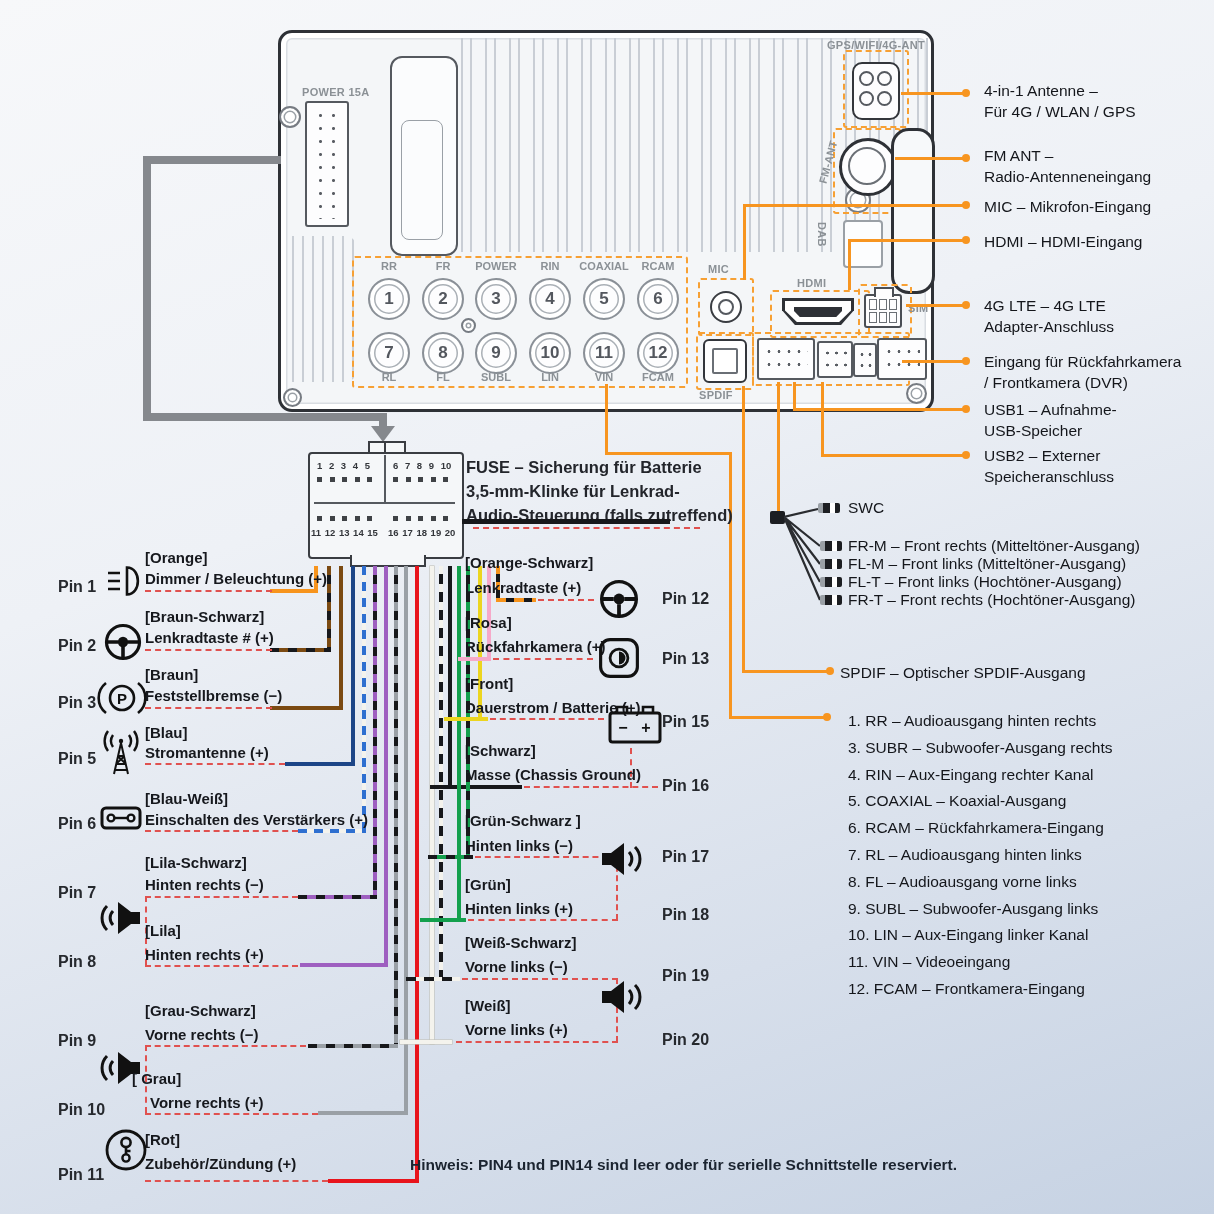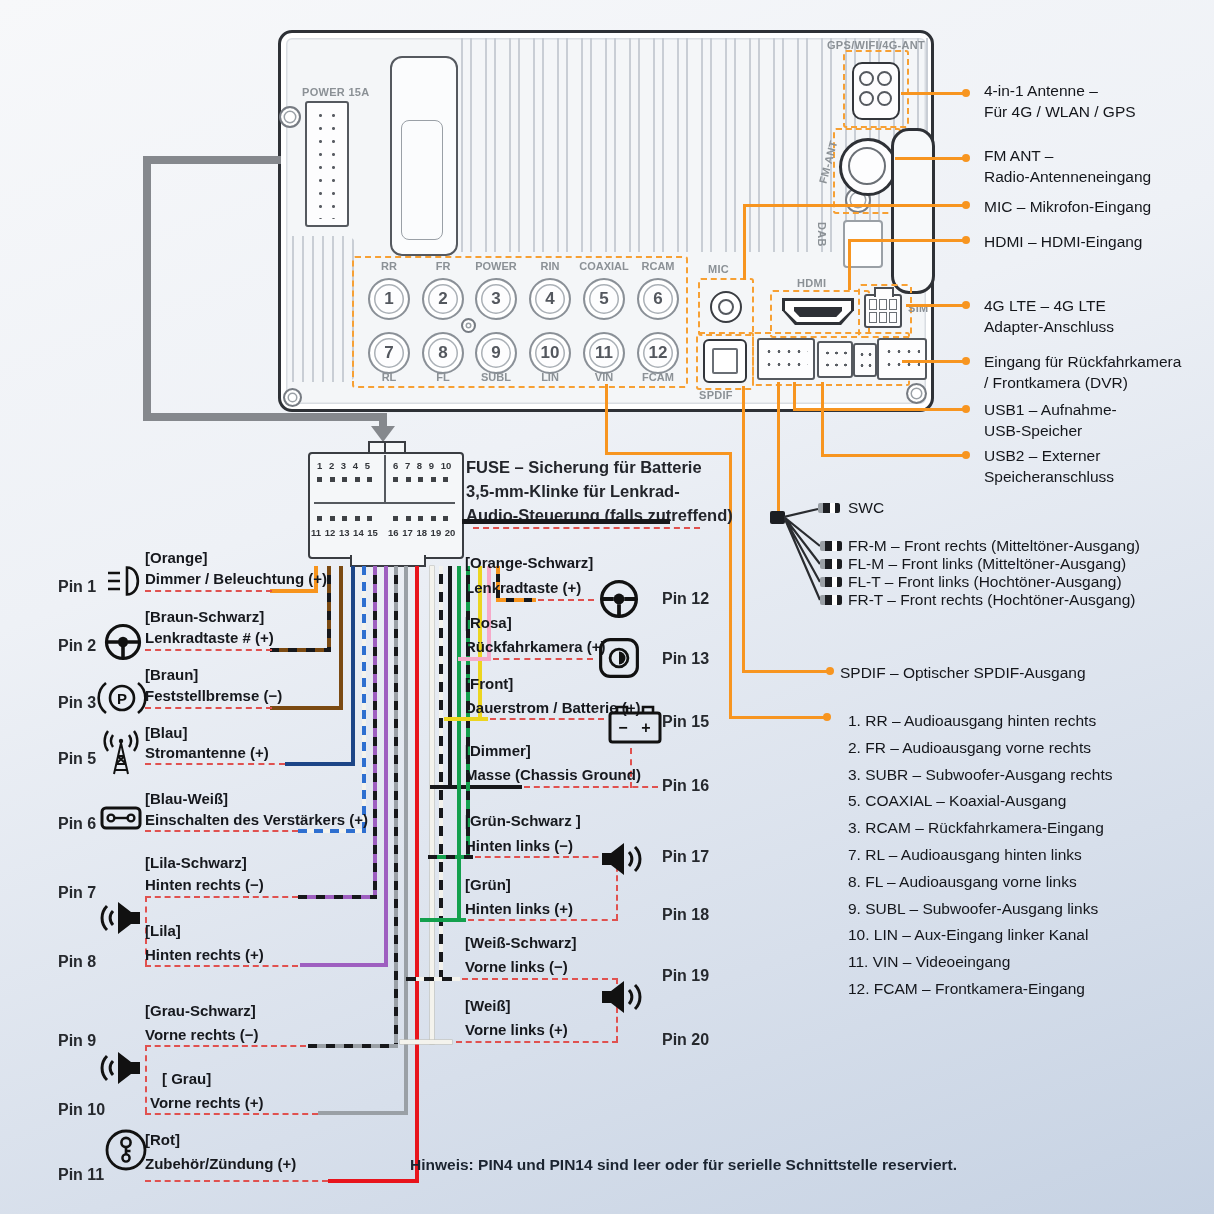--- a/index.html
+++ b/index.html
@@ -247,24 +247,24 @@
   <div class="a" style="left:820px;top:595px;width:22px;height:10px;border-radius:2px;background:linear-gradient(90deg,#9aa0a6 0 5px,#1c1e22 5px 12px,#fff 12px 17px,#1c1e22 17px)"></div>
   <span class="rlabel" style="left:848px;top:497px">SWC</span>
   <span class="rlabel" style="left:848px;top:535px">FR-M – Front rechts (Mitteltöner-Ausgang)</span>
   <span class="rlabel" style="left:848px;top:553px">FL-M – Front links (Mitteltöner-Ausgang)</span>
   <span class="rlabel" style="left:848px;top:571px">FL-T – Front links (Hochtöner-Ausgang)</span>
   <span class="rlabel" style="left:848px;top:589px">FR-T – Front rechts (Hochtöner-Ausgang)</span>
 
   <span class="rlabel" style="left:840px;top:662px">SPDIF – Optischer SPDIF-Ausgang</span>
   <div class="a" style="left:848px;top:708px;line-height:26.8px">
     <div class="ritem">1. RR – Audioausgang hinten rechts</div>
-    <div class="ritem">2. FR – Audioausgang vorne rechts</div>
     <div class="ritem">3. SUBR – Subwoofer-Ausgang rechts</div>
+    <div class="ritem">4. RIN – Aux-Eingang rechter Kanal</div>
     <div class="ritem">5. COAXIAL – Koaxial-Ausgang</div>
-    <div class="ritem">3. RCAM – Rückfahrkamera-Eingang</div>
+    <div class="ritem">6. RCAM – Rückfahrkamera-Eingang</div>
     <div class="ritem">7. RL – Audioausgang hinten links</div>
     <div class="ritem">8. FL – Audioausgang vorne links</div>
     <div class="ritem">9. SUBL – Subwoofer-Ausgang links</div>
     <div class="ritem">10. LIN – Aux-Eingang linker Kanal</div>
     <div class="ritem">11. VIN – Videoeingang</div>
     <div class="ritem">12. FCAM – Frontkamera-Eingang</div>
   </div>
 
   <div class="a" style="left:143px;top:156px;width:138px;height:8px;background:#85888d"></div>
   <div class="a" style="left:143px;top:156px;width:8px;height:265px;background:#85888d;border-radius:4px 0 0 0"></div>
@@ -402,21 +402,21 @@
   <span class="pinlbl" style="left:58px;top:1032px">Pin 9</span>
   <span class="tag" style="left:145px;top:1002px">[Grau-Schwarz]</span>
   <span class="tag" style="left:145px;top:1026px">Vorne rechts (−)</span>
   <div class="dred" style="left:145px;top:1045px;width:161px"></div>
   <div class="dredv" style="left:145px;top:1045px;height:68px"></div>
   <svg class="a" style="left:98px;top:1048px;transform:scaleX(-1)" width="46" height="40" viewBox="0 0 46 40">
     <path d="M4 14 H13 L26 4 V36 L13 26 H4 Z" fill="#111"></path>
     <path d="M31 13 A10 10 0 0 1 31 27 M37 8 A17 17 0 0 1 37 32" fill="none" stroke="#111" stroke-width="3"></path>
   </svg>
   <span class="pinlbl" style="left:58px;top:1101px">Pin 10</span>
-  <span class="tag" style="left:162px;top:1070px">[ Grau]</span>
+  <span class="tag" style="left:132px;top:1070px">[ Grau]</span>
   <span class="tag" style="left:150px;top:1094px">Vorne rechts (+)</span>
   <div class="dred" style="left:145px;top:1113px;width:173px"></div>
 
   <span class="pinlbl" style="left:58px;top:1166px">Pin 11</span>
   <svg class="a" style="left:104px;top:1128px" width="44" height="44" viewBox="0 0 44 44">
     <circle cx="22" cy="22" r="19" fill="none" stroke="#111" stroke-width="2.8"></circle>
     <circle cx="22" cy="14.5" r="4.6" fill="none" stroke="#111" stroke-width="2.6"></circle>
     <path d="M22 19 V27 M22 23 H26.5" fill="none" stroke="#111" stroke-width="2.6"></path>
     <circle cx="22" cy="30" r="3.6" fill="none" stroke="#111" stroke-width="2.4"></circle>
   </svg>
@@ -449,21 +449,21 @@
   <div class="dred" style="left:490px;top:718px;width:114px"></div>
   <svg class="a" style="left:606px;top:702px" width="58" height="44" viewBox="0 0 58 44">
     <rect x="4" y="11" width="50" height="29" rx="2.5" fill="none" stroke="#111" stroke-width="3"></rect>
     <path d="M11 11 V5 H21 V11 M37 11 V5 H47 V11" fill="none" stroke="#111" stroke-width="2.6"></path>
     <text x="17" y="31" font-size="16" font-weight="bold" text-anchor="middle" fill="#111" font-family="Liberation Sans, sans-serif">−</text>
     <text x="40" y="31" font-size="16" font-weight="bold" text-anchor="middle" fill="#111" font-family="Liberation Sans, sans-serif">+</text>
   </svg>
   <span class="pinlbl" style="left:662px;top:713px">Pin 15</span>
   <div class="dredv" style="left:630px;top:748px;height:40px"></div>
 
-  <span class="tag" style="left:465px;top:742px">[Dimmer]</span>
+  <span class="tag" style="left:465px;top:742px">[Schwarz]</span>
   <span class="tag" style="left:465px;top:766px">Masse (Chassis Ground)</span>
   <div class="dred" style="left:524px;top:786px;width:134px"></div>
   <span class="pinlbl" style="left:662px;top:777px">Pin 16</span>
 
   <span class="tag" style="left:465px;top:812px">[Grün-Schwarz ]</span>
   <span class="tag" style="left:465px;top:837px">Hinten links (−)</span>
   <div class="dred" style="left:475px;top:856px;width:143px"></div>
   <div class="dredv" style="left:616px;top:856px;height:64px"></div>
   <svg class="a" style="left:598px;top:838px" width="46" height="42" viewBox="0 0 46 40">
     <path d="M4 14 H13 L26 4 V36 L13 26 H4 Z" fill="#111"></path>

